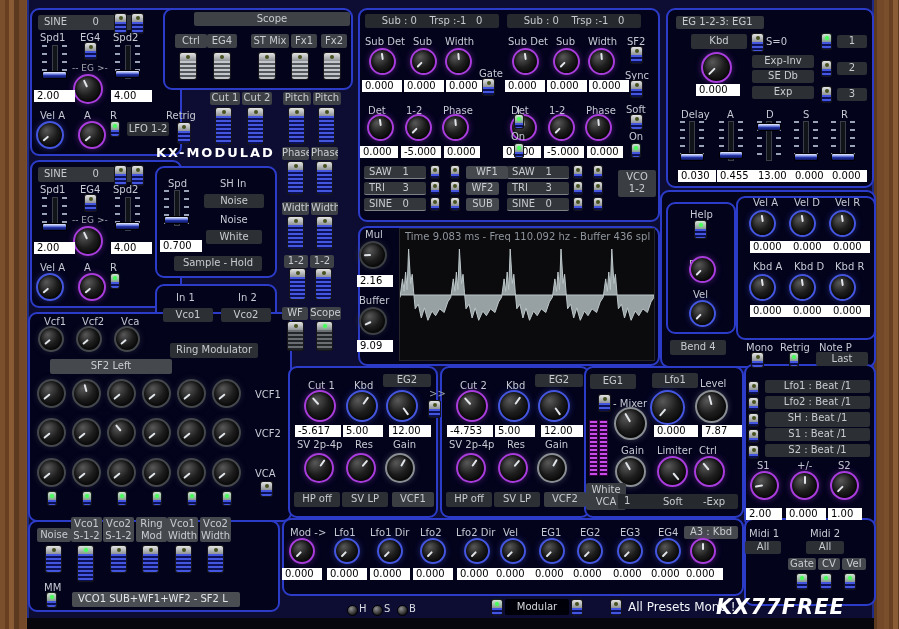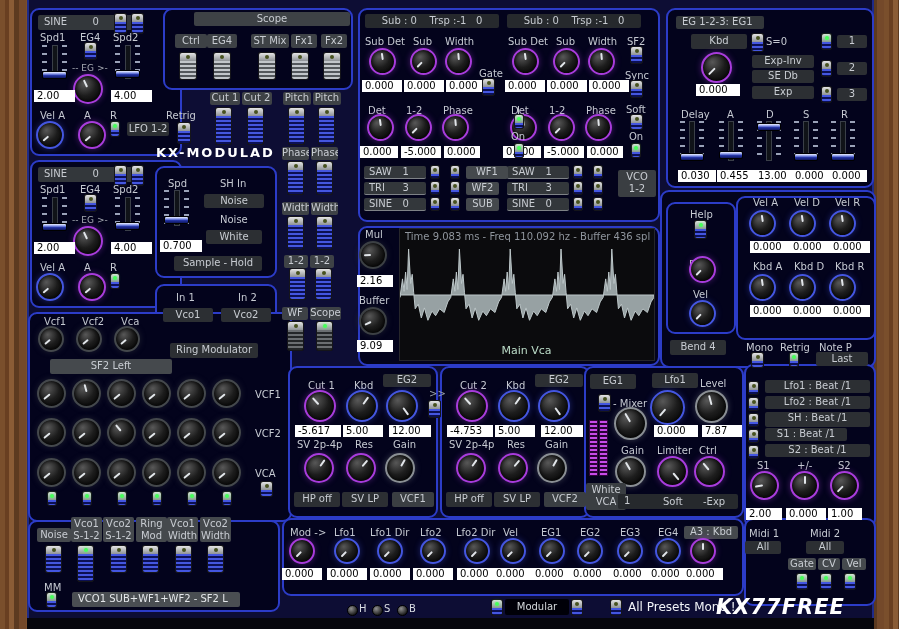--- a/index.html
+++ b/index.html
@@ -713,21 +713,20 @@
         <div class="kptr"></div>
       </div>
     </div>
     <div class="val" style="left: 357px; top: 340px; width: 36px; height: 12px;">9.09</div>
     <div class="screen" style="left: 399px; top: 228px; width: 256px; height: 133px;">
       <svg width="254" height="131" style="position: absolute; left: 0px; top: 0px;">
         <polygon points="0,66 0.0,68.3 2.5,49.9 4.1,62.3 5.6,43.0 7.1,60.5 8.6,20.0 10.7,54.5 12.2,45.3 13.7,63.7 15.2,79.8 18.3,75.2 21.3,89.0 24.4,78.9 27.9,91.3 32.0,82.1 35.6,86.7 39.6,79.8 44.2,83.5 47.8,72.9 50.8,68.3 50.8,68.3 53.3,49.9 54.9,62.3 56.4,43.0 57.9,60.5 59.4,20.0 61.5,54.5 63.0,45.3 64.5,63.7 66.0,79.8 69.1,75.2 72.1,89.0 75.2,78.9 78.7,91.3 82.8,82.1 86.4,86.7 90.4,79.8 95.0,83.5 98.6,72.9 101.6,68.3 101.6,68.3 104.1,49.9 105.7,62.3 107.2,43.0 108.7,60.5 110.2,20.0 112.3,54.5 113.8,45.3 115.3,63.7 116.8,79.8 119.9,75.2 122.9,89.0 126.0,78.9 129.5,91.3 133.6,82.1 137.2,86.7 141.2,79.8 145.8,83.5 149.4,72.9 152.4,68.3 152.4,68.3 154.9,49.9 156.5,62.3 158.0,43.0 159.5,60.5 161.0,20.0 163.1,54.5 164.6,45.3 166.1,63.7 167.6,79.8 170.7,75.2 173.7,89.0 176.8,78.9 180.3,91.3 184.4,82.1 188.0,86.7 192.0,79.8 196.6,83.5 200.2,72.9 203.2,68.3 203.2,68.3 205.7,49.9 207.3,62.3 208.8,43.0 210.3,60.5 211.8,20.0 213.9,54.5 215.4,45.3 216.9,63.7 218.4,79.8 221.5,75.2 224.5,89.0 227.6,78.9 231.1,91.3 235.2,82.1 238.8,86.7 242.8,79.8 247.4,83.5 251.0,72.9 254.0,68.3 254,66" fill="#97a1a3" stroke="#bcc6c8" stroke-width="1"></polygon>
       </svg>
     </div>
     <div class="lbl" style="left: 405px; top: 231px; font-size: 10px; color: rgb(143, 149, 157);">Time 9.083 ms - Freq 110.092 hz - Buffer 436 spl</div>
-    <div class="lbl" style="left: 400px; top: 345px; width: 253px; font-size: 11px; color: rgb(188, 220, 200); text-align: center;">Main Vca</div>
     <div class="lbl" style="left: 44px; top: 316px;">Vcf1</div>
     <div class="knob" style="left: 38px; top: 326px; width: 26px; height: 26px; border: 2px solid rgb(68, 72, 76); box-shadow: rgba(68, 72, 76, 0.4) 0px 0px 6px, rgb(0, 0, 0) 0px 0px 4px inset;">
       <div class="krot" style="transform: rotate(-130deg);">
         <div class="kptr"></div>
       </div>
     </div>
     <div class="lbl" style="left: 82px; top: 316px;">Vcf2</div>
     <div class="knob" style="left: 76px; top: 326px; width: 26px; height: 26px; border: 2px solid rgb(68, 72, 76); box-shadow: rgba(68, 72, 76, 0.4) 0px 0px 6px, rgb(0, 0, 0) 0px 0px 4px inset;">
       <div class="krot" style="transform: rotate(-130deg);">
         <div class="kptr"></div>
@@ -1037,21 +1036,21 @@
       </div>
       <div class="bod bodblue"></div>
     </div>
     <div class="btn" style="left: 765px; top: 412px; width: 105px; height: 15px; background: rgb(44, 47, 51); line-height: 12px;">SH : Beat /1</div>
     <div class="vsw" style="left: 748px; top: 429px; width: 11px; height: 14px;">
       <div class="cap">
         <div class="dot doff"></div>
       </div>
       <div class="bod bodblue"></div>
     </div>
-    <div class="btn" style="left: 765px; top: 428px; width: 82px; height: 13px; background: rgb(44, 47, 51); line-height: 12px;">S1 : Beat /1</div>
+    <div class="btn" style="left: 765px; top: 428px; width: 105px; height: 13px; background: rgb(44, 47, 51); line-height: 12px;">S1 : Beat /1</div>
     <div class="vsw" style="left: 748px; top: 445px; width: 11px; height: 14px;">
       <div class="cap">
         <div class="dot doff"></div>
       </div>
       <div class="bod bodblue"></div>
     </div>
     <div class="btn" style="left: 765px; top: 444px; width: 105px; height: 13px; background: rgb(44, 47, 51); line-height: 12px;">S2 : Beat /1</div>
     <div class="lbl" style="left: 757px; top: 460px;">S1</div>
     <div class="knob" style="left: 750px; top: 471px; width: 29px; height: 29px; border: 2px solid rgb(168, 60, 220); box-shadow: rgba(168, 60, 220, 0.4) 0px 0px 6px, rgb(0, 0, 0) 0px 0px 4px inset;">
       <div class="krot" style="transform: rotate(-100deg);">

